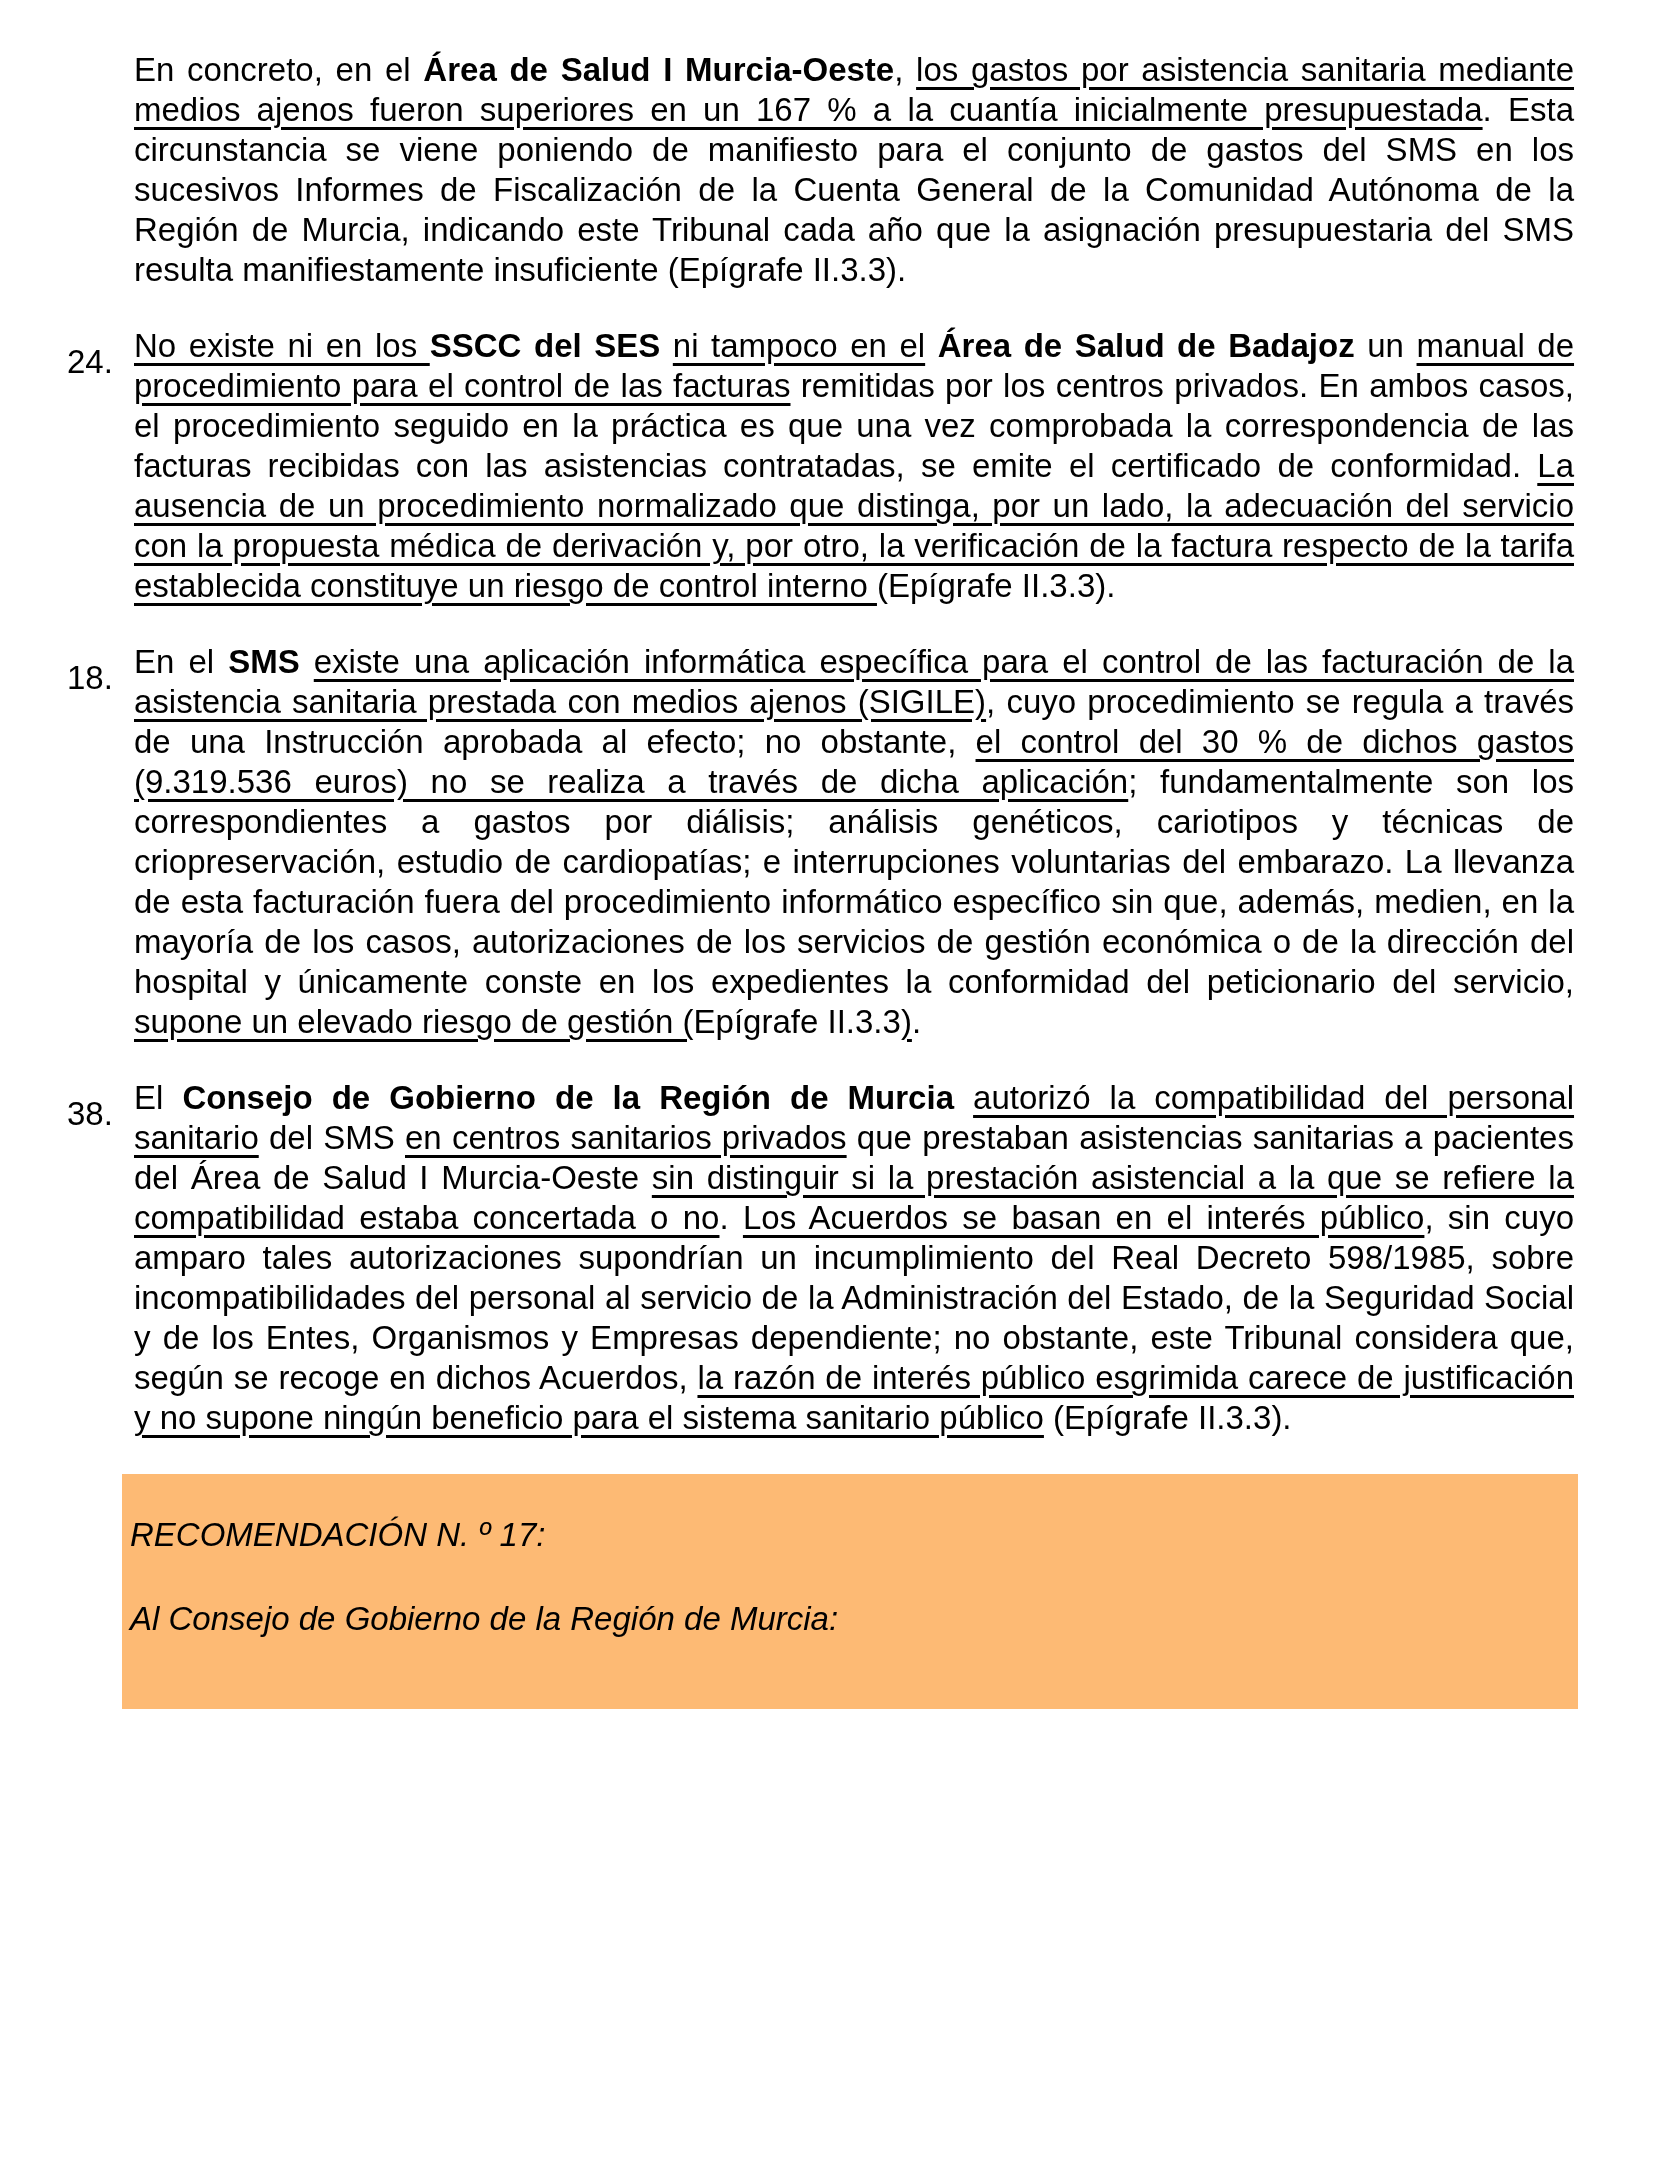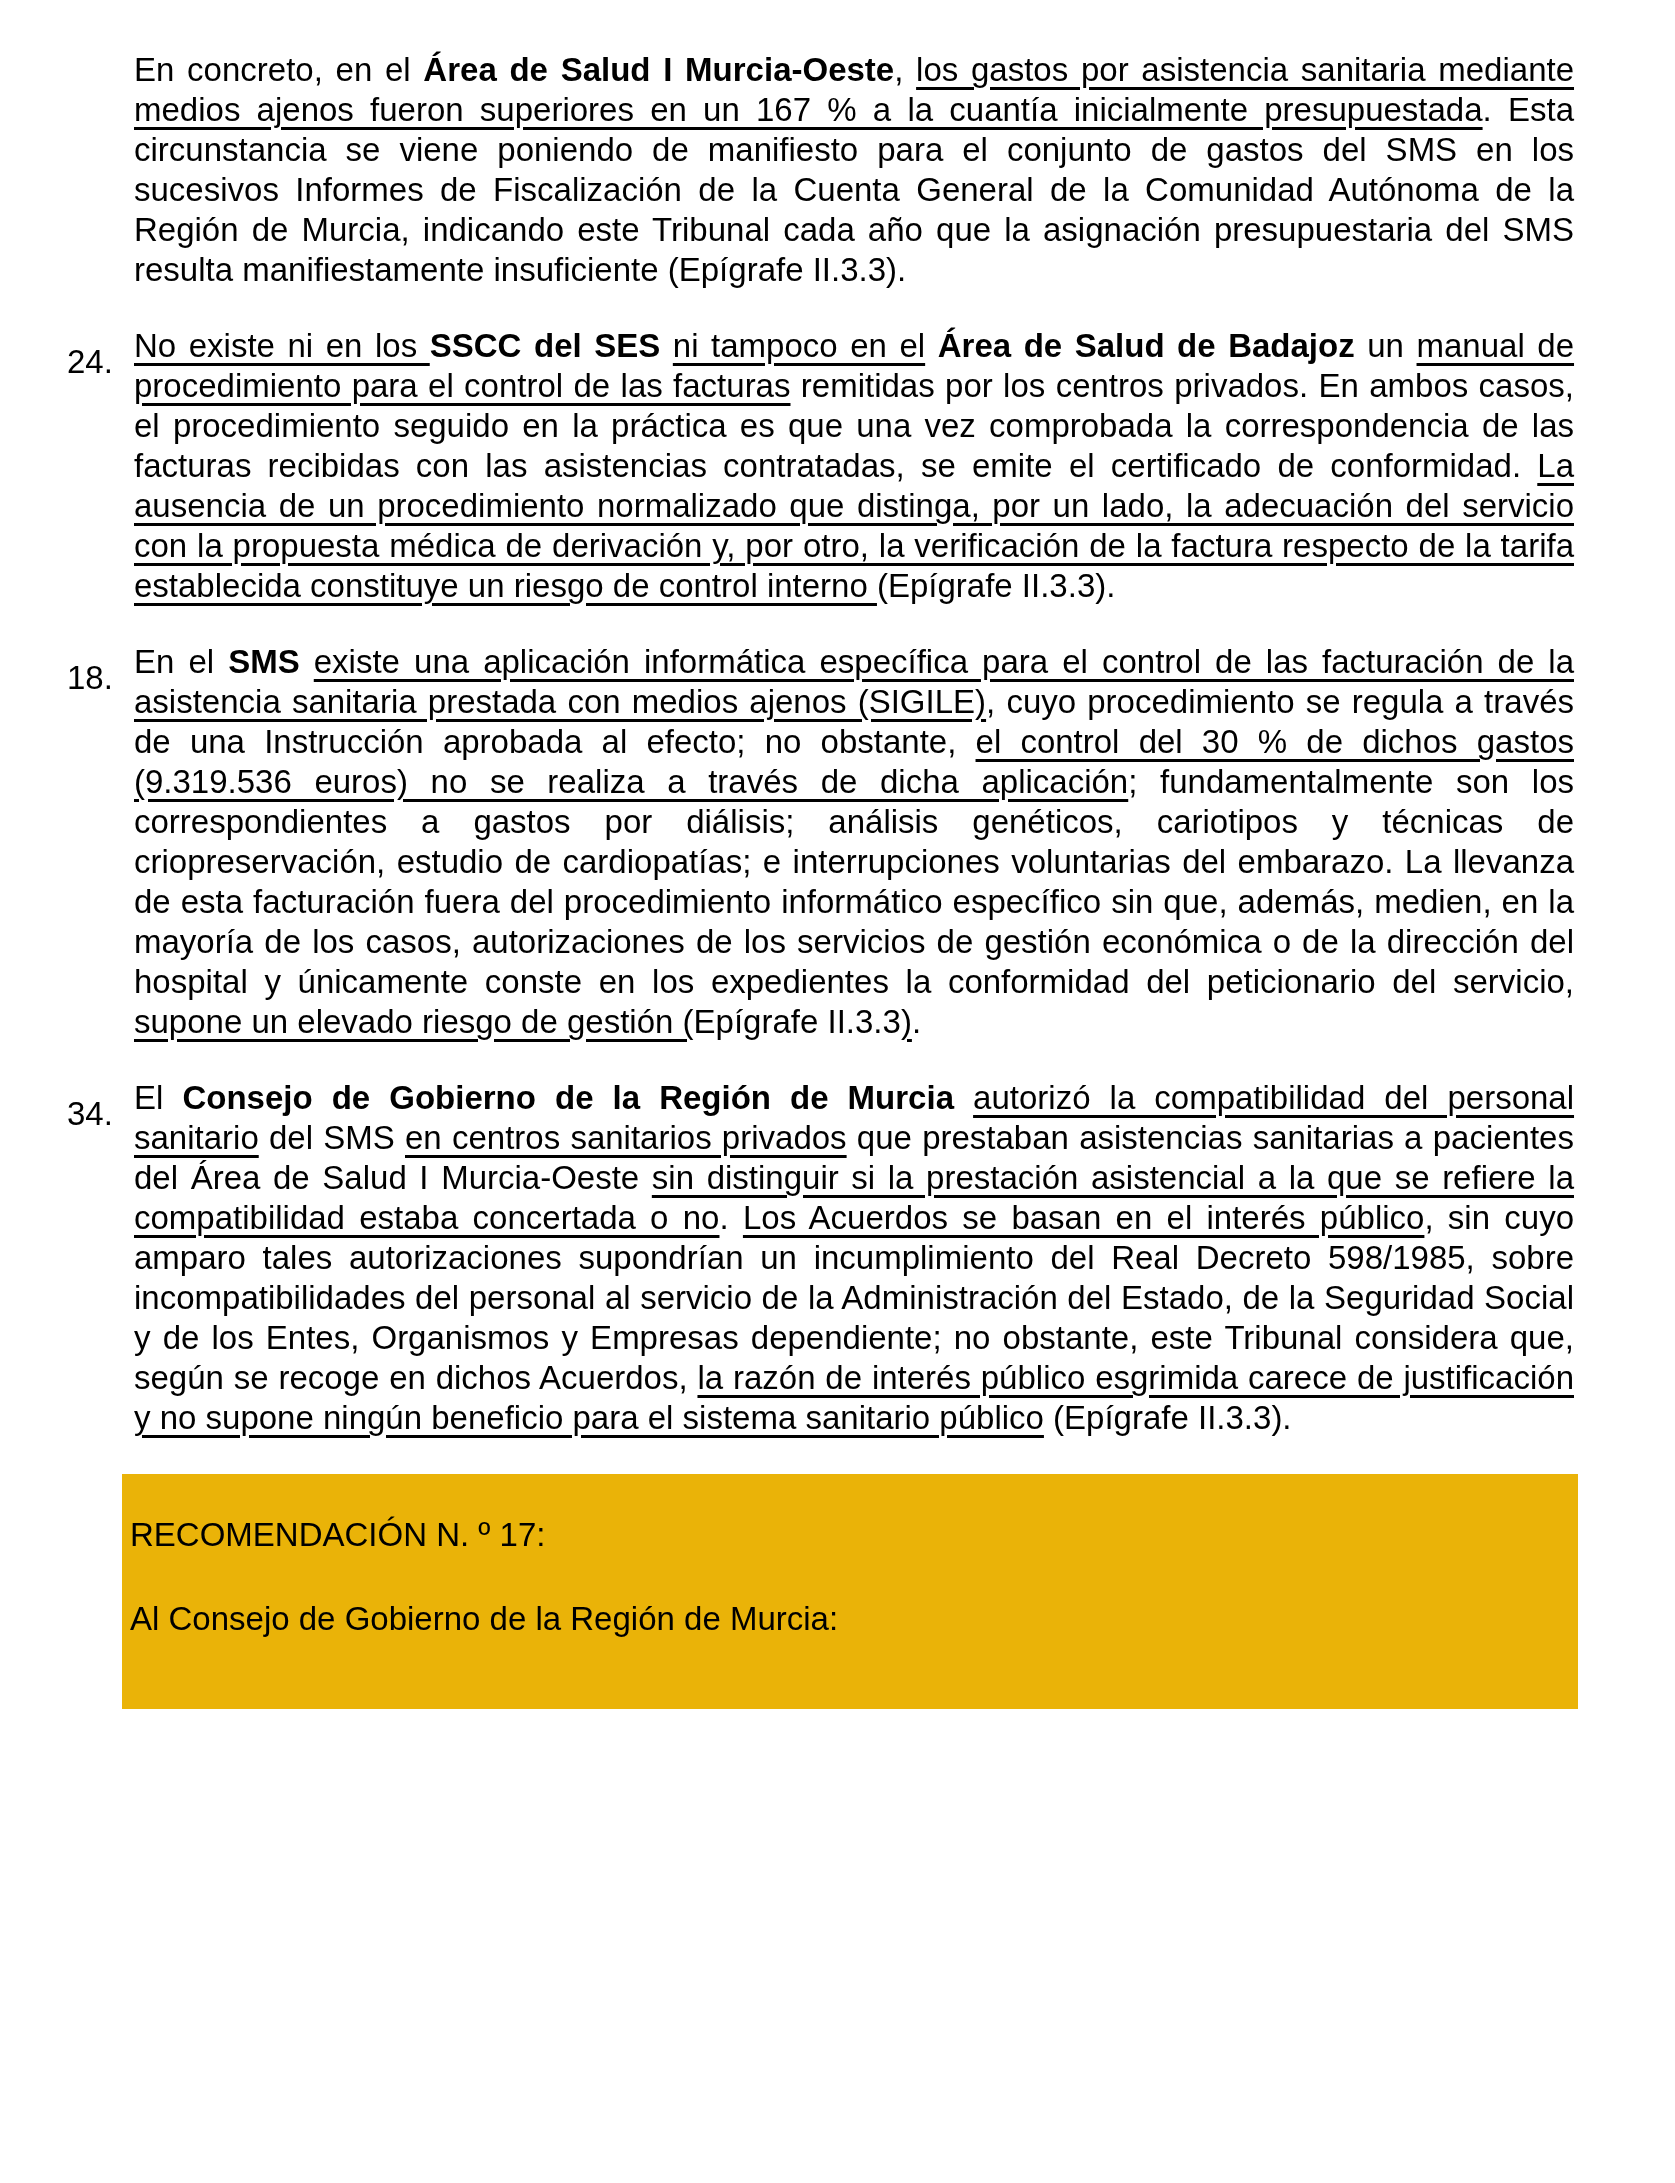--- a/index.html
+++ b/index.html
@@ -68,23 +68,23 @@
     <span class="num">24.</span>
     <span><span class="u">No existe ni en los </span><span class="b">SSCC del SES</span><span> </span><span class="u">ni tampoco en el</span><span> </span><span class="b">Área de Salud de Badajoz</span><span> un </span><span class="u">manual de procedimiento para el control de las facturas</span><span> remitidas por los centros privados. En ambos casos, el procedimiento seguido en la práctica es que una vez comprobada la correspondencia de las facturas recibidas con las asistencias contratadas, se emite el certificado de conformidad. </span><span class="u">La ausencia de un procedimiento normalizado que distinga, por un lado, la adecuación del servicio con la propuesta médica de derivación y, por otro, la verificación de la factura respecto de la tarifa establecida constituye un riesgo de control interno </span><span>(Epígrafe II.3.3).</span></span>
   </div>
 
   <div class="item">
     <span class="num">18.</span>
     <span><span>En el </span><span class="b">SMS</span><span> </span><span class="u">existe una aplicación informática específica para el control de las facturación de la asistencia sanitaria prestada con medios ajenos (SIGILE)</span><span>, cuyo procedimiento se regula a través de una Instrucción aprobada al efecto; no obstante, </span><span class="u">el control del 30 % de dichos gastos (9.319.536 euros) no se realiza a través de dicha aplicación</span><span>; fundamentalmente son los correspondientes a gastos por diálisis; análisis genéticos, cariotipos y técnicas de criopreservación, estudio de cardiopatías; e interrupciones voluntarias del embarazo. La llevanza de esta facturación fuera del procedimiento informático específico sin que, además, medien, en la mayoría de los casos, autorizaciones de los servicios de gestión económica o de la dirección del hospital y únicamente conste en los expedientes la conformidad del peticionario del servicio, </span><span class="u">supone un elevado riesgo de gestión (</span><span>Epígrafe II.3.3</span><span class="u">)</span><span>.</span></span>
   </div>
 
   <div class="item">
-    <span class="num">34.</span>
+    <span class="num">38.</span>
     <span><span>El </span><span class="b">Consejo de Gobierno de la Región de Murcia</span><span> </span><span class="u">autorizó la compatibilidad del personal sanitario</span><span> del SMS </span><span class="u">en centros sanitarios privados</span><span> que prestaban asistencias sanitarias a pacientes del Área de Salud I Murcia-Oeste </span><span class="u">sin distinguir si la prestación asistencial a la que se refiere la compatibilidad estaba concertada o no</span><span>. </span><span class="u">Los Acuerdos se basan en el interés público</span><span>, sin cuyo amparo tales autorizaciones supondrían un incumplimiento del Real Decreto 598/1985, sobre incompatibilidades del personal al servicio de la Administración del Estado, de la Seguridad Social y de los Entes, Organismos y Empresas dependiente; no obstante, este Tribunal considera que, según se recoge en dichos Acuerdos, </span><span class="u">la razón de interés público esgrimida carece de justificación y no supone ningún beneficio para el sistema sanitario público</span><span> (Epígrafe II.3.3).</span></span>
   </div>
 
-  <div class="rec-box" style="background: #eab308;">
+  <div class="rec-box" style="background: #fdba74; font-style: italic;">
     <p class="rec-title">RECOMENDACIÓN N. º 17:</p>
     <p class="rec-addressee">Al Consejo de Gobierno de la Región de Murcia:</p>
   </div>
 
 </div>
 
 
 </body></html>

